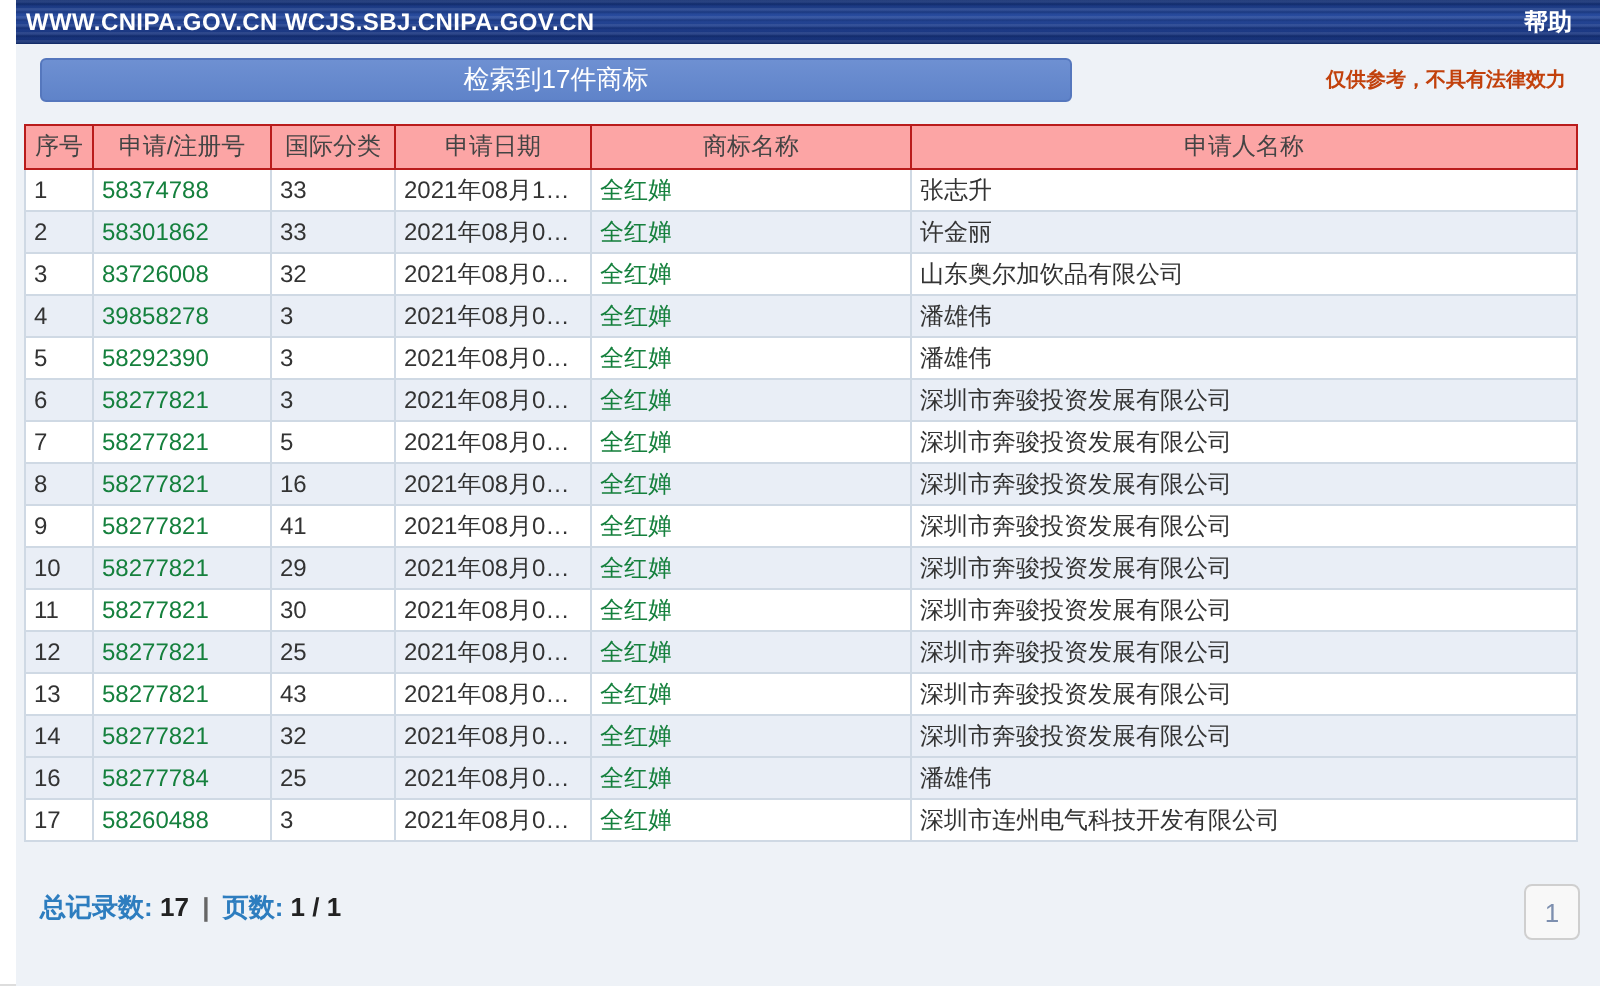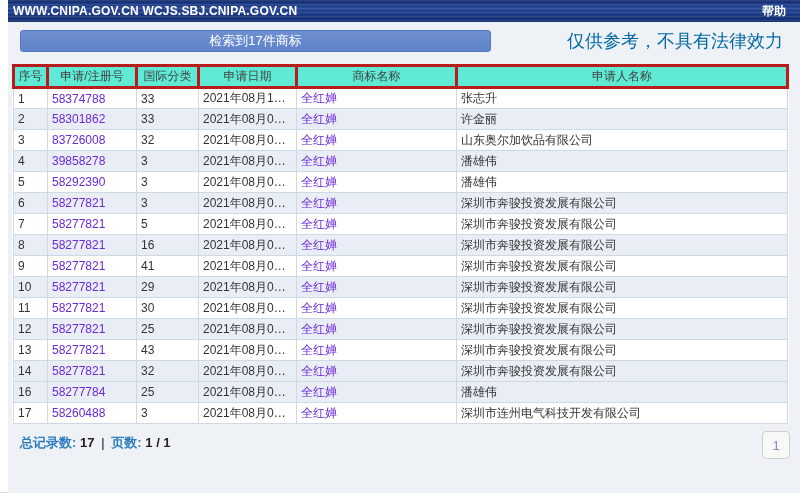--- a/index.html
+++ b/index.html
@@ -18,43 +18,43 @@
   .topbar-urls { flex:1 1 auto; letter-spacing:0.2px; white-space:nowrap; }
   .topbar-right { display:flex; align-items:center; white-space:nowrap; }
   .help-link { color:#fff; text-decoration:none; cursor:pointer; }
 
   
   .content { margin-left:8px; height:471px; background:#eef2f7; position:relative; }
 
   .toolbar { display:flex; align-items:center; justify-content:space-between;
     padding:7px 17px 0 12px; }
   .result-btn {
-    width:471px; height:22px; border:1px solid #5577bd; border-radius:3px;
+    width:516px; height:22px; border:1px solid #5577bd; border-radius:3px;
     background:linear-gradient(180deg,#6e90d2,#5f83c9); color:#fff;
     font-size:13px; font-family:inherit; cursor:pointer; line-height:20px;
   }
-  .disclaimer { color:#0369a1; font-size:18px; font-weight:normal; white-space:nowrap; }
+  .disclaimer { color:#c2410c; font-size:10px; font-weight:bold; white-space:nowrap; }
 
   
   table.results { border-collapse:collapse; width:777px; margin:11px 0 0 4px;
     background:#fff; font-size:12px; color:#333; table-layout:fixed; }
   table.results th {
-    height:22px; background:#5eead4; border:3px solid #b91c1c;
+    height:22px; background:#fca5a5; border:1px solid #b91c1c;
     font-weight:400; color:#444; text-align:center; font-size:12px;margin-left:40px;
   }
   table.results td {
     height:21px; border:1px solid #cfd9e4; padding:0 4px; white-space:nowrap;
     overflow:hidden; text-overflow:ellipsis;
   }
   table.results tr.alt td { background:#e9eef6; }
-  td.link { color:#6d28d9; cursor:pointer; }
+  td.link { color:#15803d; cursor:pointer; }
 
   
   .footer { display:flex; align-items:flex-start; justify-content:space-between;
-    padding:10px 10px 0 12px; }
+    padding:24px 10px 0 12px; }
   .rec-info { font-size:13px; font-weight:bold; color:#222; }
   .rec-info .flabel { color:#2d7dbf; }
   .rec-info .sep { color:#666; padding:0 3px; }
   .page-btn {
     width:28px; height:28px; border:1px solid #cfcfcf; border-radius:4px;
     background:#f8f8f8; color:#7d8faf; font-size:13px; font-family:inherit;
     cursor:pointer; margin-top:-3px;
   }
 </style>
 </head>

